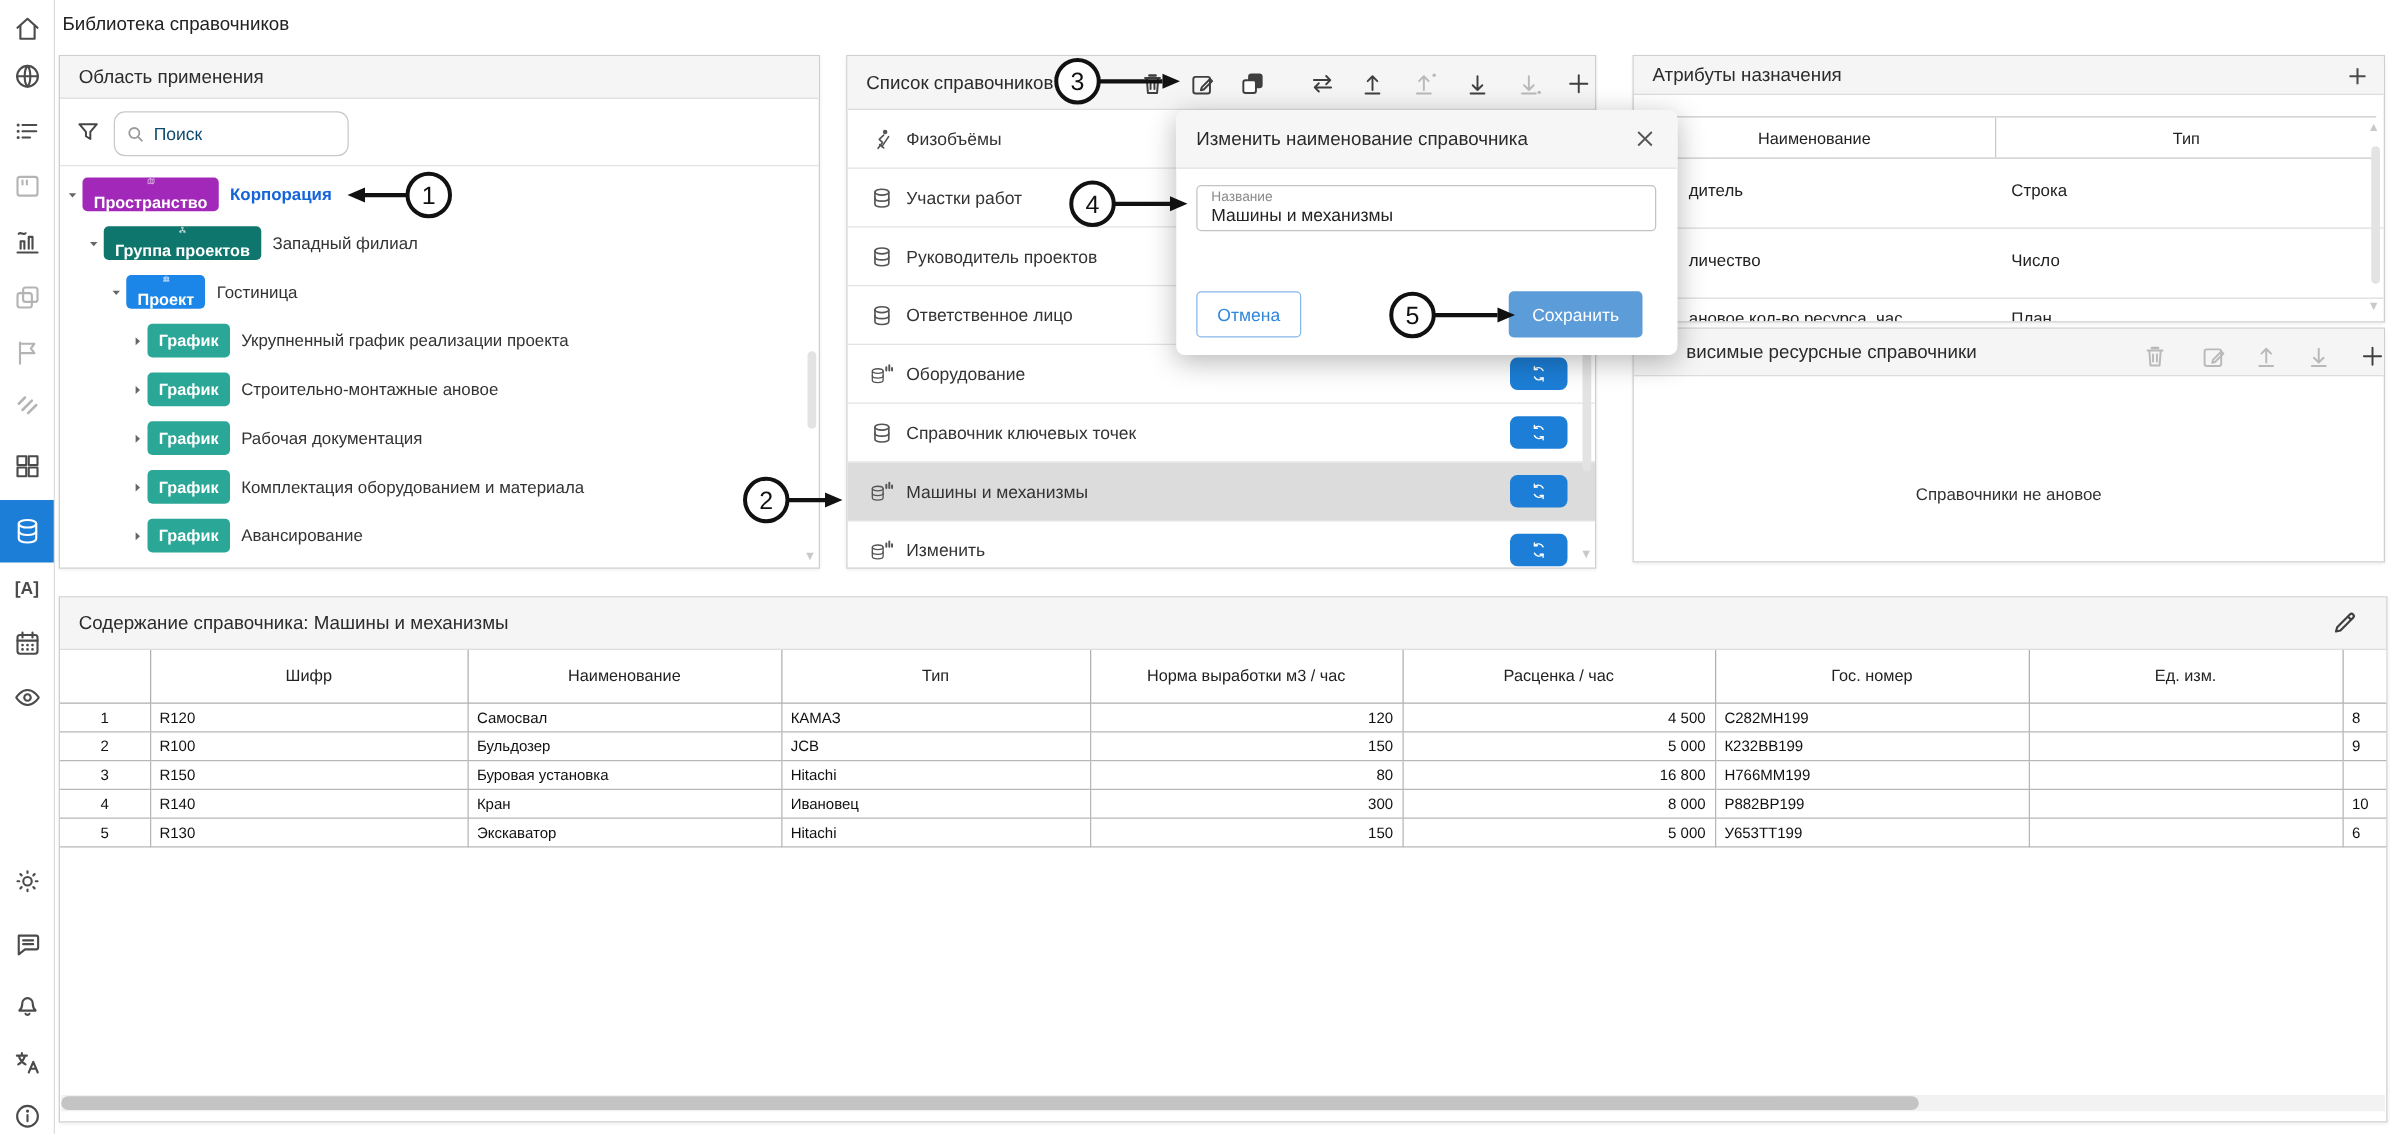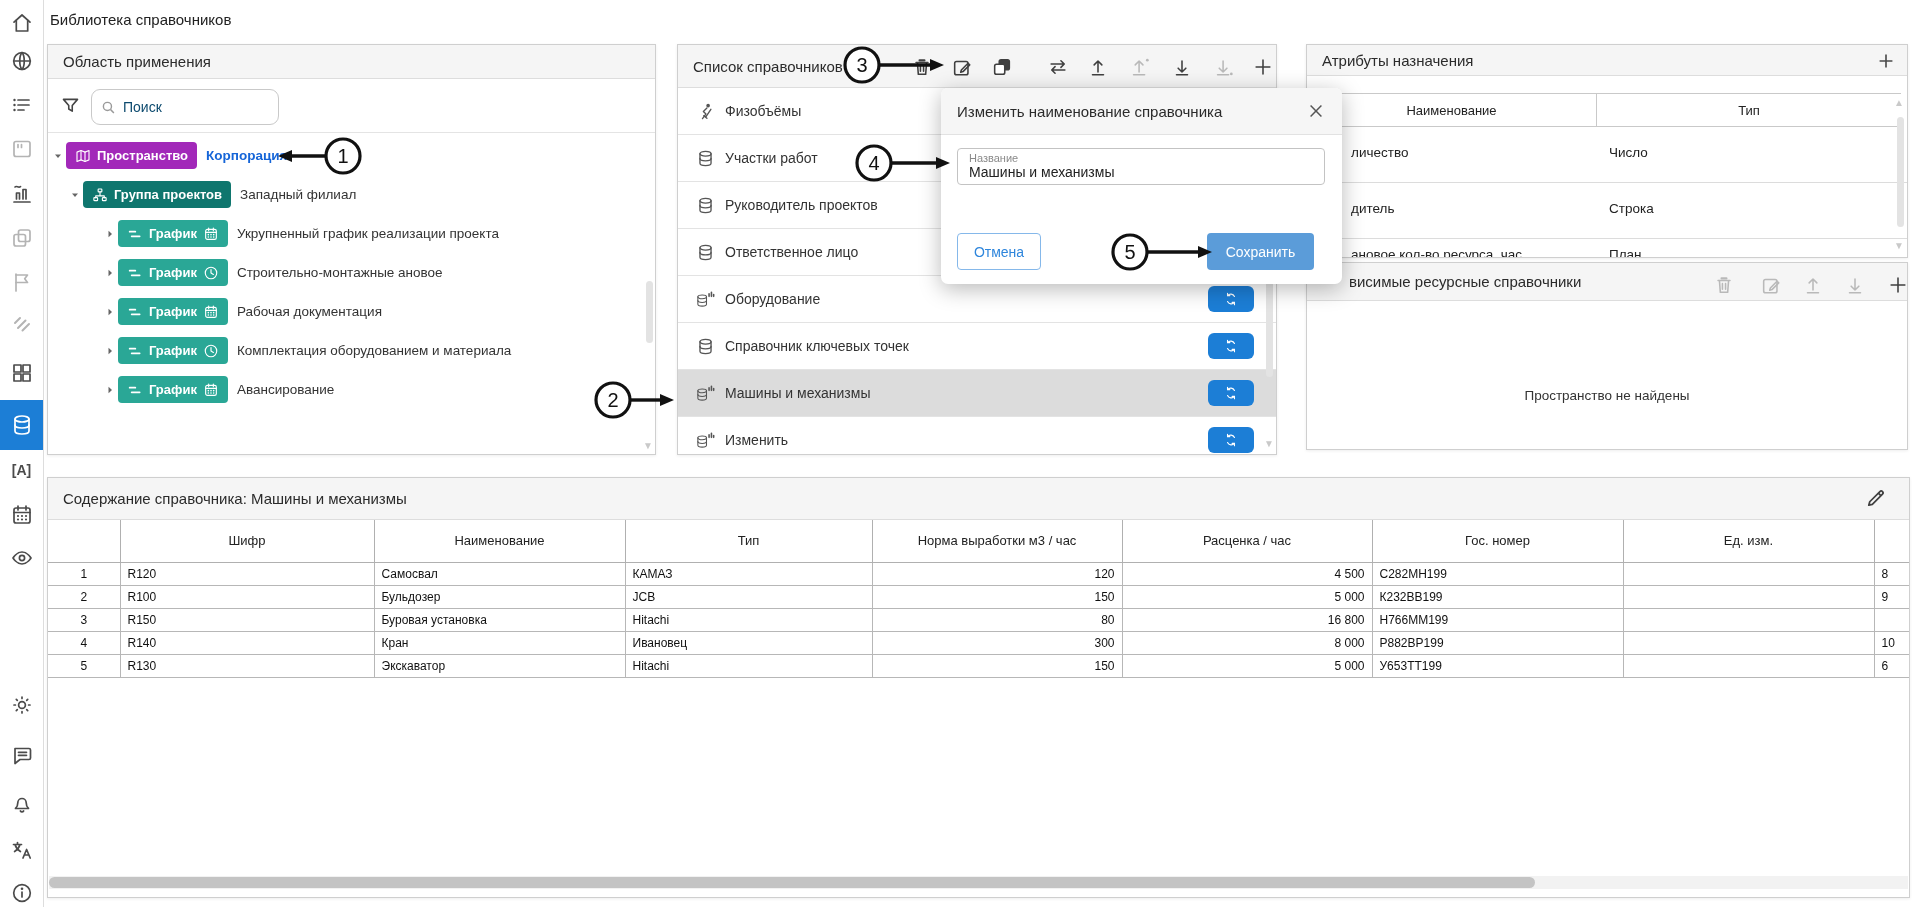--- a/index.html
+++ b/index.html
@@ -30,21 +30,21 @@
   #searchrow { position:absolute; left:0; top:34px; right:0; height:54px; border-bottom:1px solid #e4e4e4; }
   #filter-ic { position:absolute; left:12px; top:16px; color:#444; }
   #searchbox { position:absolute; left:43px; top:10px; width:188px; height:36px;
     border:1px solid #c9c9c9; border-radius:9px; display:flex; align-items:center; padding:0 8px; background:#fff; }
   #searchbox svg { color:#9a9a9a; margin-right:6px; }
   #searchbox span { font-size:14px; color:#0c4a6e; }
   #tree { position:absolute; left:0; top:91px; right:8px; }
   .tree-row { height:39px; display:flex; align-items:center; cursor:pointer; }
   .caret { width:16px; display:flex; justify-content:center; color:#666; flex:0 0 16px; }
   .badge { height:27px; border-radius:4px; color:#fff; display:inline-flex; align-items:center;
-    gap:6px; padding:0 9px; font-size:13px; font-weight:600; white-space:nowrap; }
+    gap:6px; padding:0 9px; font-size:13px; font-weight:600; white-space:nowrap;flex-direction:column; }
   .badge svg { width:16px; height:16px; }
   .tree-label { margin-left:9px; font-size:13.5px; color:#333; white-space:nowrap; }
   .tree-label.link { color:#1565d8; font-weight:700; }
   .vscroll { position:absolute; width:7px; border-radius:4px; background:#e3e3e3; }
   .scroll-caret { position:absolute; color:#c9c9c9; font-size:10px; }
 
   
   #list { left:677px; top:44px; width:600px; height:411px; }
   #list .phead { height:43px; }
   .tb-ic { position:absolute; top:10px; width:24px; height:24px; color:#3f3f3f;
@@ -288,20 +288,35 @@
             <svg class="ic" width="16" height="16" viewBox="0 0 24 24" fill="none" stroke="currentColor" stroke-width="1.7" stroke-linecap="round" stroke-linejoin="round">
               <rect x="9.2" y="3" width="5.6" height="4.4" rx="1"></rect>
               <rect x="2.8" y="16" width="5.6" height="4.4" rx="1"></rect>
               <rect x="15.6" y="16" width="5.6" height="4.4" rx="1"></rect>
               <path d="M12 7.4v4M5.6 16v-2.6h12.8V16M12 11.4v2"></path>
             </svg>
             <span>Группа проектов</span>
           </span>
           <span class="tree-label">Западный филиал</span>
         </div>
+        <div class="tree-row" style="padding-left:37px">
+          <span class="caret">
+            <svg class="ic" width="12" height="12" viewBox="0 0 24 24" fill="none" stroke="currentColor" stroke-width="1.7" stroke-linecap="round" stroke-linejoin="round">
+              <path d="M6 9h12l-6 7z" fill="currentColor" stroke="none"></path>
+            </svg>
+          </span>
+          <span class="badge" style="background:#1c86e8">
+            <svg class="ic" width="16" height="16" viewBox="0 0 24 24" fill="none" stroke="currentColor" stroke-width="1.7" stroke-linecap="round" stroke-linejoin="round">
+              <path d="M3.8 9 12 4.2 20.2 9z"></path>
+              <path d="M5.5 9.5v7M9.5 9.5v7M14.5 9.5v7M18.5 9.5v7M3.5 17h17M3 20h18"></path>
+            </svg>
+            <span>Проект</span>
+          </span>
+          <span class="tree-label">Гостиница</span>
+        </div>
         <div class="tree-row" style="padding-left:54px">
           <span class="caret">
             <svg class="ic" width="12" height="12" viewBox="0 0 24 24" fill="none" stroke="currentColor" stroke-width="1.7" stroke-linecap="round" stroke-linejoin="round">
               <path d="M9 5.5v13l7-6.5z" fill="currentColor" stroke="none"></path>
             </svg>
           </span>
           <span class="badge" style="background:#2aa796">
             <svg class="ic" width="16" height="16" viewBox="0 0 24 24" fill="none" stroke="currentColor" stroke-width="1.7" stroke-linecap="round" stroke-linejoin="round">
               <path d="M4 8.5h8.5M7 15.5h12" stroke-width="2.6"></path>
             </svg>
@@ -590,26 +605,26 @@
       <svg class="ic" width="22" height="22" viewBox="0 0 24 24" fill="none" stroke="currentColor" stroke-width="1.8">
           <path d="M12 5v14M5 12h14"></path>
         </svg>
     </span>
     <div class="attr-hrow">
       <div class="attr-hcell">Наименование</div>
       <div class="attr-hcell">Тип</div>
     </div>
     <div id="attrs-body">
         <div class="attr-row">
+          <span class="attr-name">дитель</span>
+          <span class="attr-type">Строка</span>
+        </div>
+        <div class="attr-row">
           <span class="attr-name">личество</span>
           <span class="attr-type">Число</span>
-        </div>
-        <div class="attr-row">
-          <span class="attr-name">дитель</span>
-          <span class="attr-type">Строка</span>
         </div>
         <div class="attr-row">
           <span class="attr-name">ановое кол-во ресурса, час</span>
           <span class="attr-type">План</span>
         </div>
       </div>
     <div class="scroll-caret" style="right:3px; top:52px;">▲</div>
     <div class="vscroll" style="right:3px; top:72px; height:110px;"></div>
     <div class="scroll-caret" style="right:3px; bottom:6px;">▼</div>
   </section>
@@ -642,21 +657,21 @@
             <path d="M12 5.5v12M7.8 13.3 12 17.5l4.2-4.2"></path>
             <path d="M6 20.5h12"></path>
           </svg>
         </div>
         <div class="tb-ic" style="left:579px">
           <svg class="ic" width="22" height="22" viewBox="0 0 24 24" fill="none" stroke="currentColor" stroke-width="1.7" stroke-linecap="round" stroke-linejoin="round">
             <path d="M12 4.5v15M4.5 12h15"></path>
           </svg>
         </div>
       </div>
-    <div id="deps-empty">Пространство не найдены</div>
+    <div id="deps-empty">Справочники не ановое</div>
   </section>
 
   <section class="panel" id="content">
     <div class="phead">
       <span class="ptitle">Содержание справочника: Машины и механизмы</span>
     </div>
     <span id="content-pencil">
       <svg class="ic" width="23" height="23" viewBox="0 0 24 24" fill="none" stroke="currentColor" stroke-width="1.8" stroke-linejoin="round">
           <path d="M5 19l1-3.6L16.6 4.8a1.9 1.9 0 0 1 2.7 2.7L8.7 18.1 5 19z"></path>
           <path d="M15 6.5l2.6 2.6"></path>

